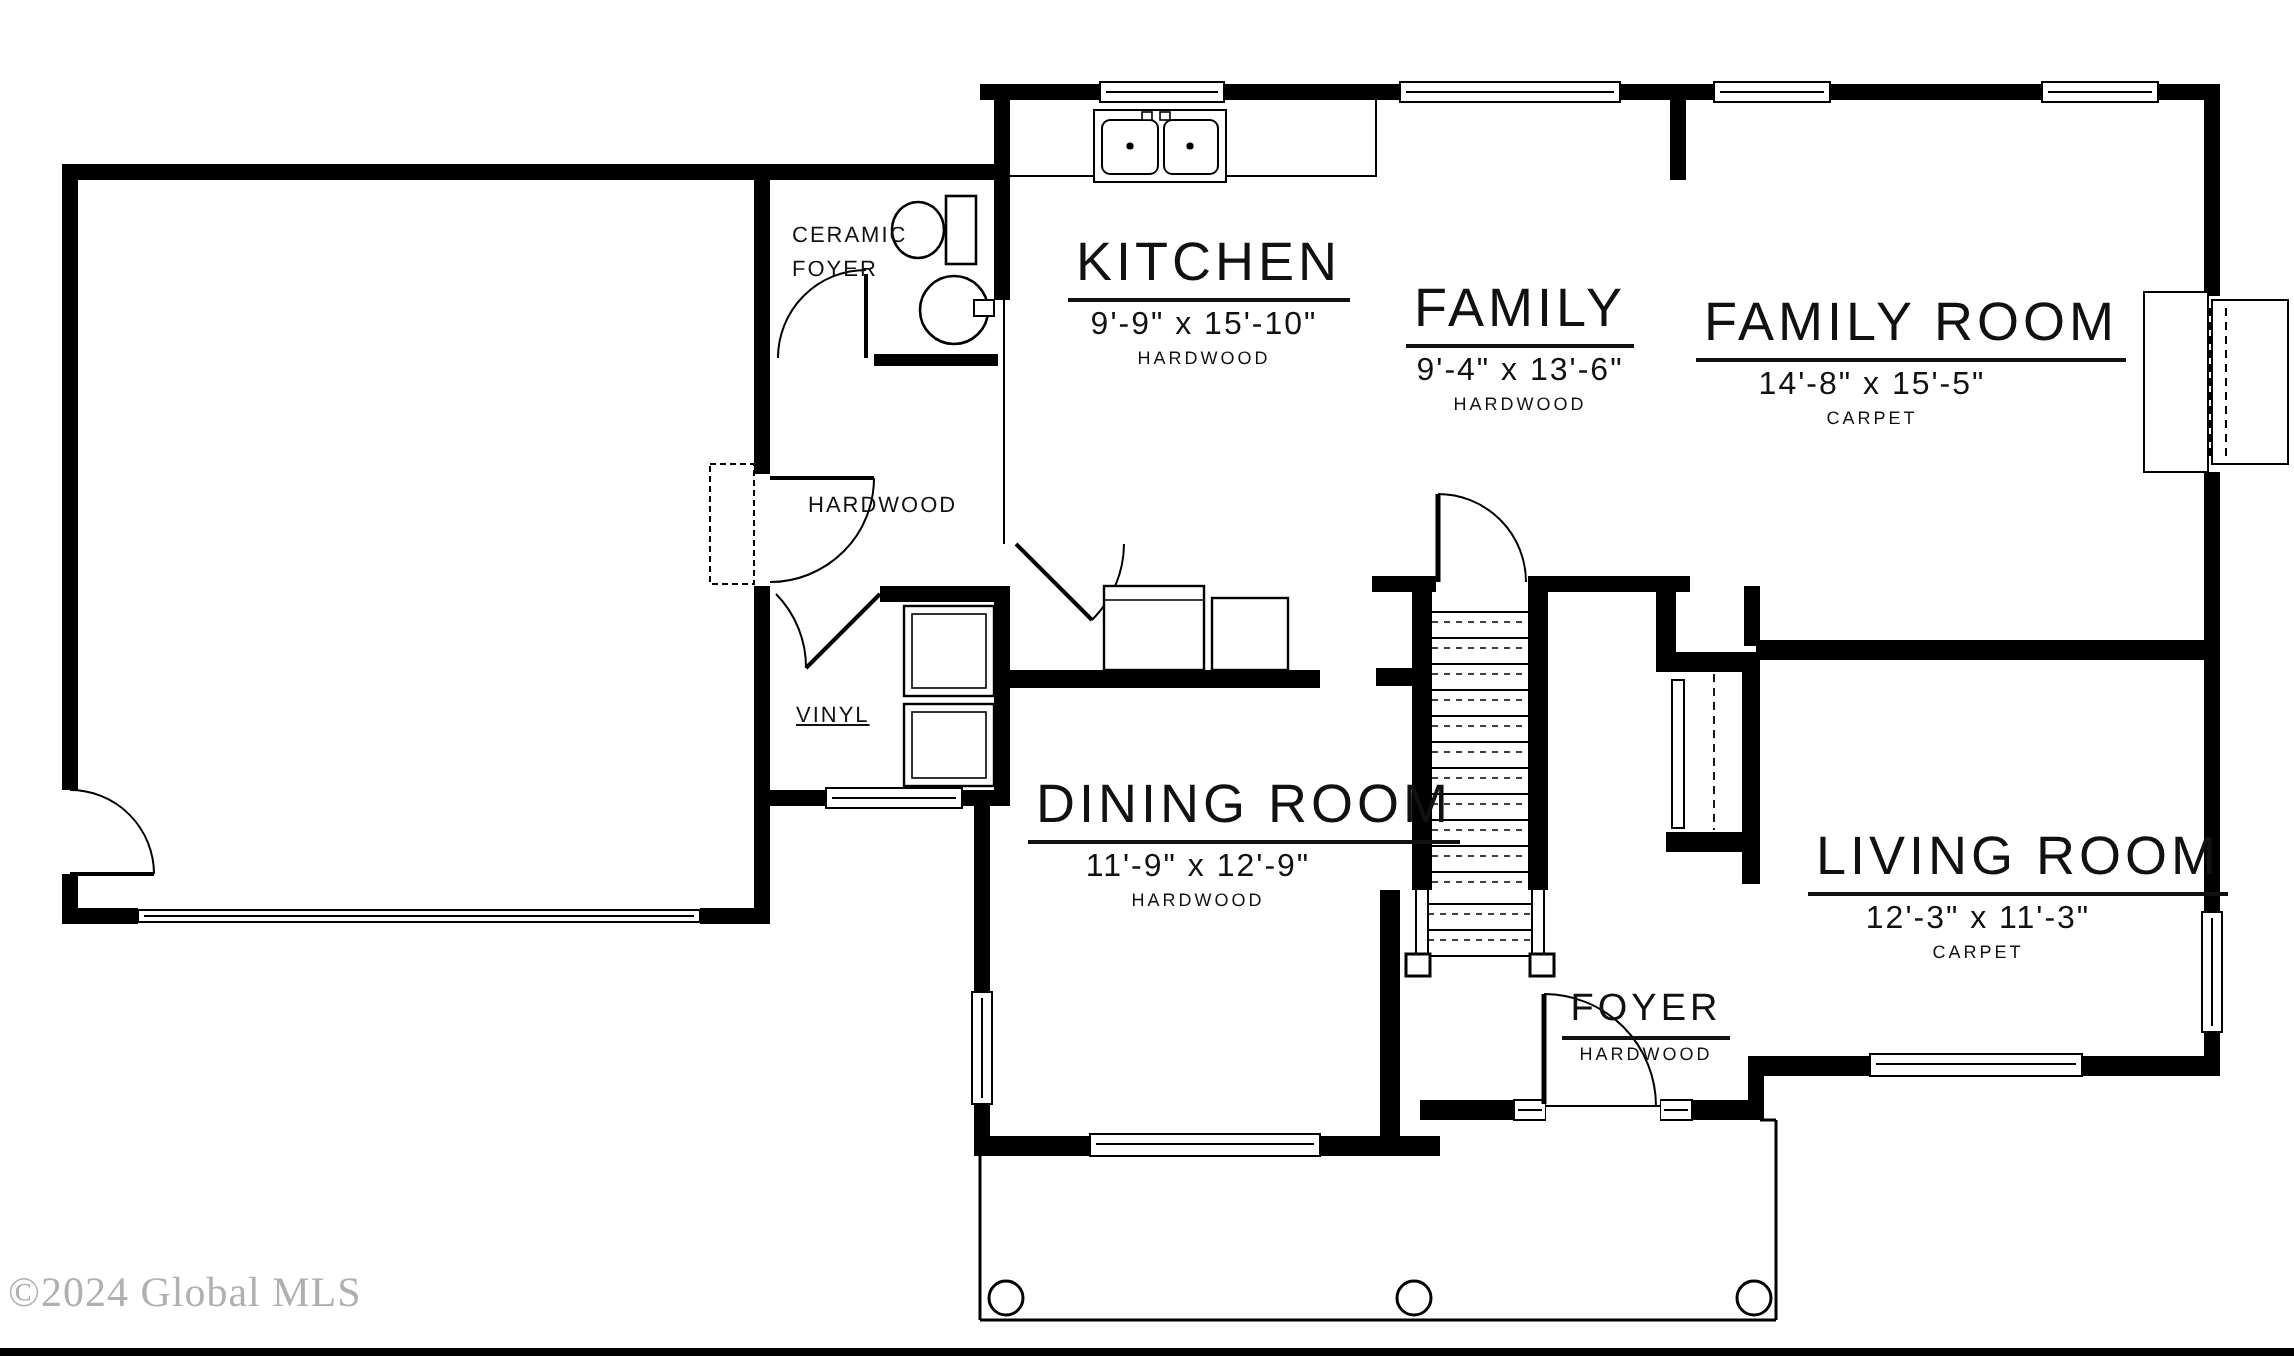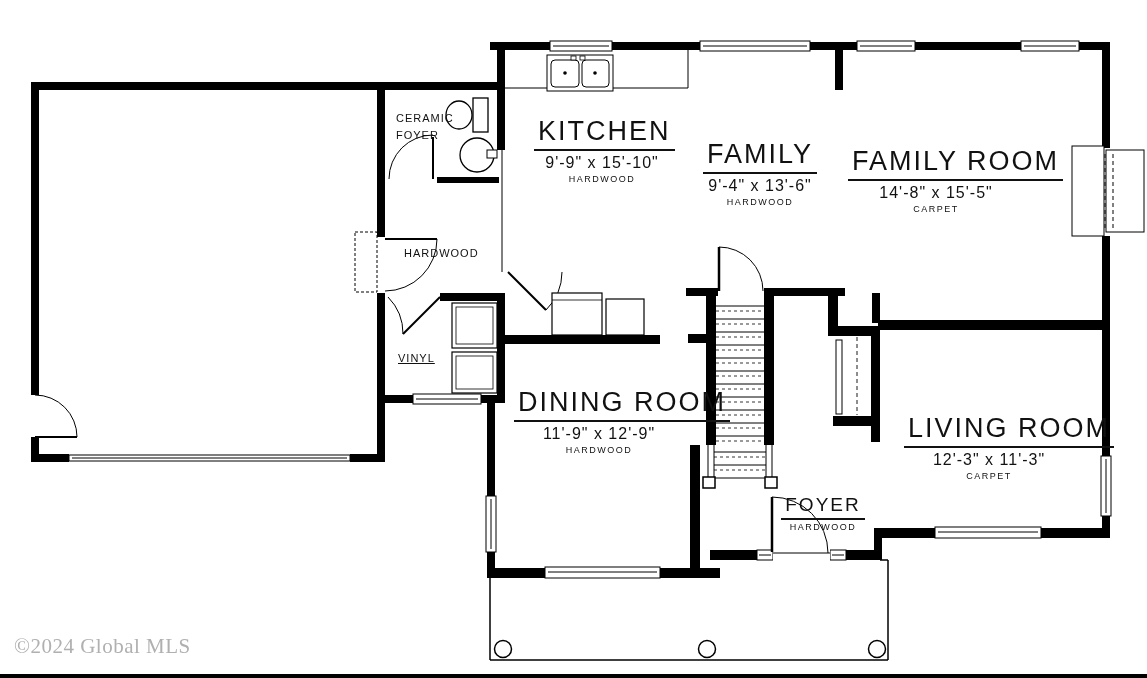--- a/index.html
+++ b/index.html
@@ -7,21 +7,21 @@
         font-family:"Liberation Sans",sans-serif;}
   .plan svg{position:absolute;left:0;top:0;}
   .room-label{position:absolute;text-align:center;color:#111;z-index:5;}
   .room-name{display:inline-block;font-size:27px;letter-spacing:2px;border-bottom:2px solid #111;
              padding:0 4px 2px;white-space:nowrap;}
   .room-name.sm{font-size:19px;margin-top:46px;}
   .room-dims{font-size:16px;letter-spacing:1px;margin-top:3px;white-space:nowrap;}
   .room-floor{font-size:9px;letter-spacing:1.5px;margin-top:2px;}
   .small-label{position:absolute;font-size:11px;letter-spacing:1px;color:#111;z-index:5;
                line-height:1.5;text-align:left;white-space:nowrap;}
-  .watermark{position:absolute;left:14px;top:634px;font-family:"Liberation Serif",serif;
+  .watermark{position:absolute;left:4px;top:634px;font-family:"Liberation Serif",serif;
              font-size:21px;letter-spacing:0.5px;color:#b0b0b0;z-index:6;}
   .bottom-edge{position:absolute;left:0;top:674px;width:1147px;height:4px;background:#000;}
 </style>
 </head>
 <body>
 
 <div class="plan">
 
 <svg width="1147" height="678" viewBox="0 0 1147 678">
 

